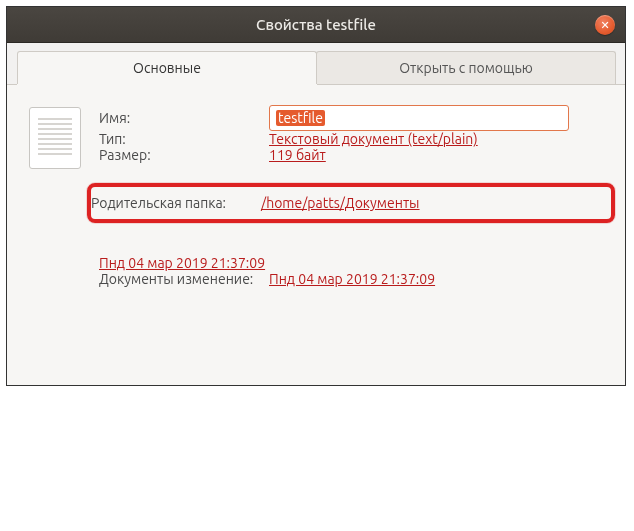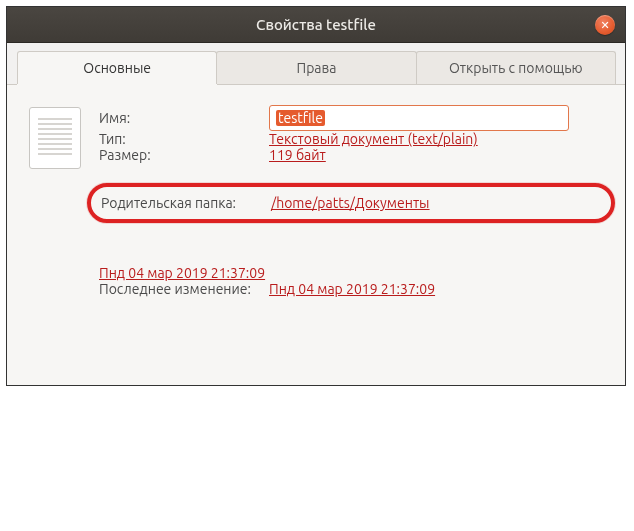--- a/index.html
+++ b/index.html
@@ -152,42 +152,41 @@
     background: #fff;
     color: transparent;
     outline: none;
     font-family: inherit;
   }
   .sep {
     height: 14px;
   }
   .hl-box {
     border: 4px solid #d22;
-    border-radius: 20px;
-    padding: 8px 14px 8px 10px;
-    margin: 6px -12px 28px -12px;
+    border-radius: 8px;
+    padding: 8px 14px 8px 0;
+    margin: 6px -12px 18px -12px;
     box-shadow: 0 0 0 1px rgba(210,34,34,.15);
   }
   .hl-box .row { margin-bottom: 0; }
 </style>
 </head>
 <body>
 
 <div class="outer">
 
   <div class="titlebar">
     <span>Свойства testfile</span>
     <div class="close">
       <span>✕</span>
     </div>
   </div>
 
   <div class="tabs">
     <div class="tab active">Основные</div>
-    <div class="tab">Права</div>
     <div class="tab">Открыть с помощью</div>
   </div>
 
   <div class="content">
 
     <div class="file-icon"></div>
 
     <div class="props">
 
       <div class="row">
@@ -217,19 +216,19 @@
         </div>
       </div>
 
       <div class="sep"></div>
 
       <div class="row">
         <div class="value">Пнд 04 мар 2019 21:37:09</div>
       </div>
 
       <div class="row">
-        <div class="label">Последнее изменение:</div>
+        <div class="label">Документы изменение:</div>
         <div class="value">Пнд 04 мар 2019 21:37:09</div>
       </div>
 
     </div>
   </div>
 </div>
 
 </body></html>

